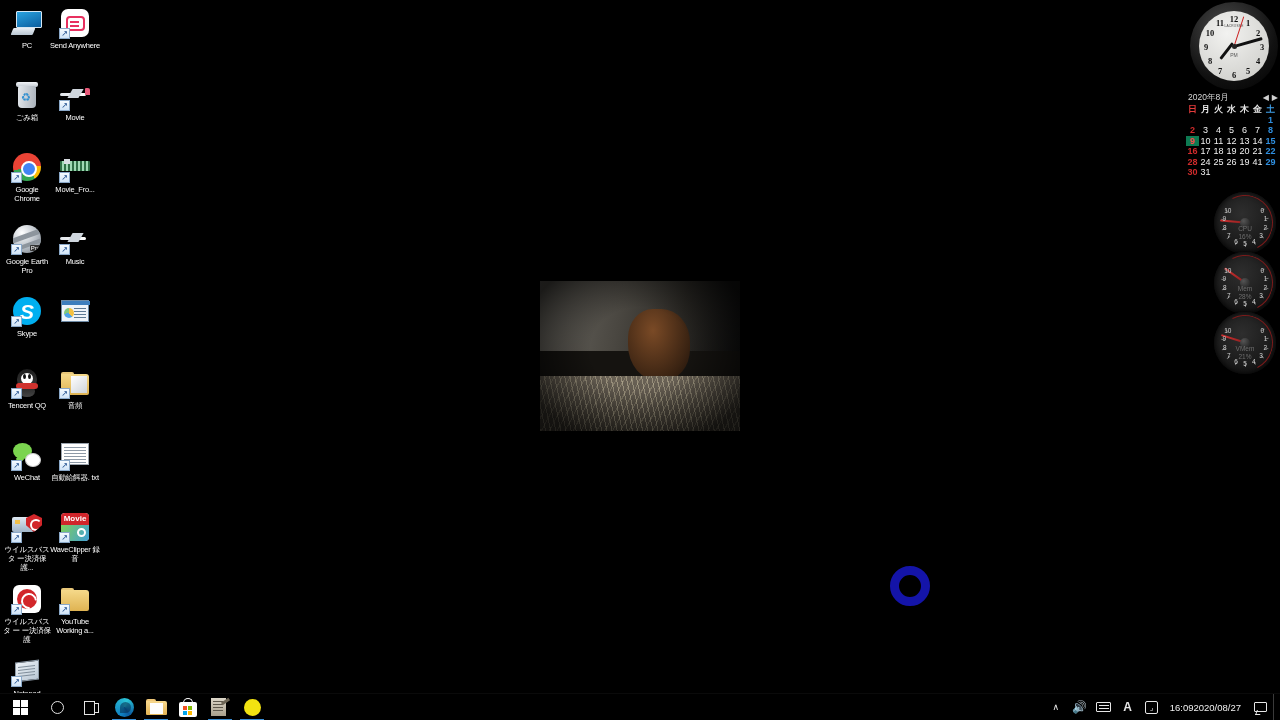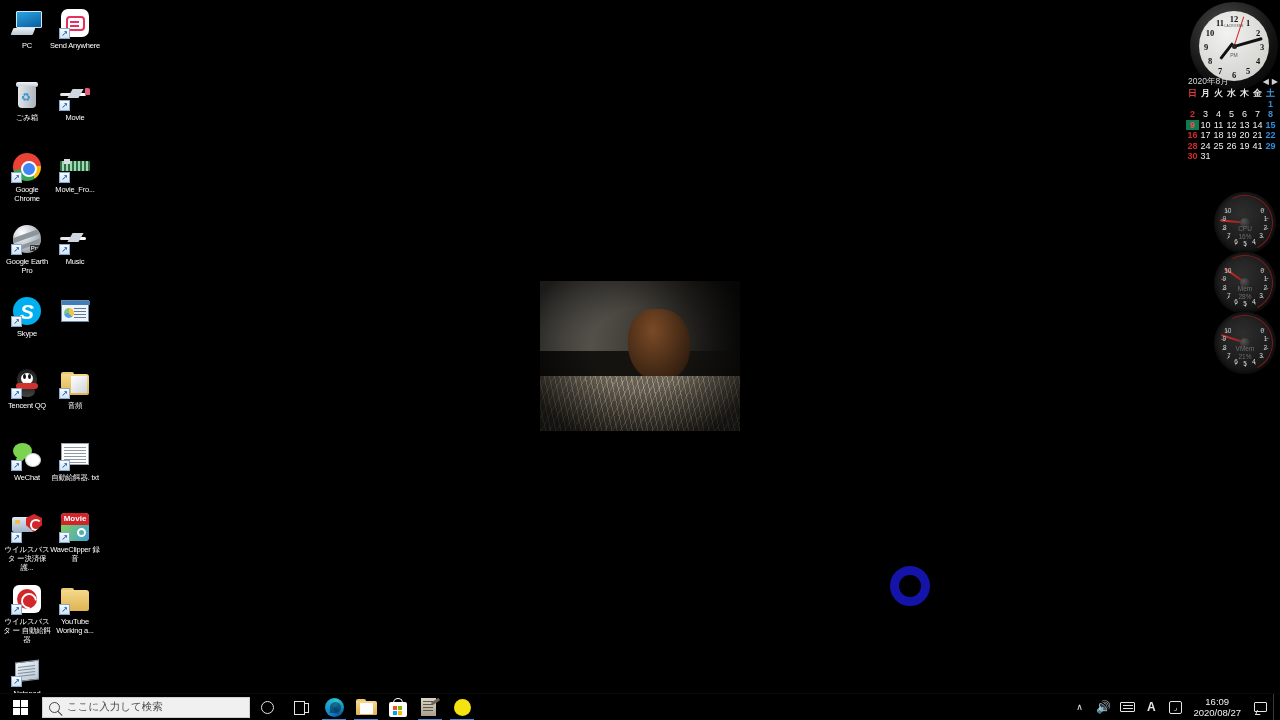--- a/index.html
+++ b/index.html
@@ -251,21 +251,21 @@
     position:absolute; left:44px; top:44px; transform-origin:0 0; background:#111;
     border-radius:1px;
   }
   #clock-widget .hr   { width:20px; height:3.4px; margin-top:-1.7px; transform:rotate(128deg); }
   #clock-widget .min  { width:29px; height:2.6px; margin-top:-1.3px; transform:rotate(-16deg); }
   #clock-widget .sec  { width:30px; height:1.3px; margin-top:-0.65px; background:#c22; transform:rotate(-72deg); }
   #clock-widget .pin  { position:absolute; left:41.5px; top:41.5px; width:5px; height:5px;
       border-radius:50%; background:#222; }
 
   #calendar-widget {
-    position:absolute; left:1186px; top:76px; width:94px; height:92px; z-index:4;
+    position:absolute; left:1186px; top:92px; width:94px; height:92px; z-index:4;
     color:#fff;
   }
   #cal-head { display:flex; align-items:center; justify-content:space-between; padding:0 2px; height:12px;}
   #cal-head .ym { font-size:8.5px; color:#d8d8d8; }
   #cal-head .navs { display:flex; gap:3px; }
   #cal-head .navs span { font-size:8px; color:#d0d0d0; line-height:8px; }
   #cal-grid { display:grid; grid-template-columns:repeat(7,13px); font-size:9px;
       line-height:10.5px; text-align:center; }
   #cal-grid .dow { font-weight:bold; }
   #cal-grid .sun { color:#e23b3b; }
@@ -381,21 +381,21 @@
   .tray-i { width:24px; height:27px; display:flex; align-items:center; justify-content:center;
       color:#e6e6e6; font-size:11px; }
   #tray .chev { font-size:9px; }
   #tray .spk { font-size:12px; }
   #tray .ime-kb { width:15px; height:10px; border:1.3px solid #e6e6e6; border-radius:1px; position:relative;}
   #tray .ime-kb::after{content:""; position:absolute; left:2px; top:2px; width:10px; height:1px; background:#e6e6e6;
       box-shadow:0 3px 0 #e6e6e6;}
   #tray .ime-a { font-size:12px; font-weight:bold; }
   #tray .ime-box { width:13px; height:13px; border:1.3px solid #e6e6e6; border-radius:2px;
       display:flex; align-items:center; justify-content:center; font-size:8px;}
-  #clock-tray { display:flex; flex-direction:column; align-items:center; justify-content:center;
+  #clock-tray { display:flex; flex-direction:row; align-items:center; justify-content:center;
       height:27px; padding:0 6px; color:#f0f0f0; }
   #clock-tray .t { font-size:9.5px; line-height:11px; }
   #clock-tray .d { font-size:9.5px; line-height:11px; }
   #action-center { width:26px; height:27px; display:flex; align-items:center; justify-content:center;}
   #action-center .bubble { width:13px; height:10px; border:1.4px solid #e6e6e6; border-radius:1px; position:relative;}
   #action-center .bubble::after{content:""; position:absolute; left:1px; bottom:-4px; width:4px; height:4px;
       border-left:1.4px solid #e6e6e6; border-bottom:1.4px solid #e6e6e6; transform:skewX(-20deg);}
   #show-desktop { width:5px; height:27px; border-left:1px solid #3a3a3a; }
 </style>
 </head>
@@ -490,21 +490,21 @@
       <div class="lbl">ウイルスバスタ ー決済保護...</div>
     </div>
 
     <div class="d-icon">
       <div class="glyph">
         <div class="ic-vb">
             <div class="r"></div>
           </div>
         <div class="shortcut"></div>
       </div>
-      <div class="lbl">ウイルスバスタ ー 自動給餌器</div>
+      <div class="lbl">ウイルスバスタ ー ー決済保護</div>
     </div>
 
     <div class="d-icon">
       <div class="glyph">
         <div class="ic-notepad">
             <div class="p"></div>
             <div class="ln"></div>
           </div>
         <div class="shortcut"></div>
       </div>
@@ -799,24 +799,20 @@
 
   <div id="start-btn">
     <div class="win">
         <i></i>
         <i></i>
         <i></i>
         <i></i>
       </div>
   </div>
 
-  <div id="search-box">
-    <span class="mag"></span>
-    <span class="ph">ここに入力して検索</span>
-  </div>
 
   <div class="tb-btn">
     <span class="ring"></span>
   </div>
 
   <div class="tb-btn">
     <span class="taskview"></span>
   </div>
 
   <div class="app-btn active">

